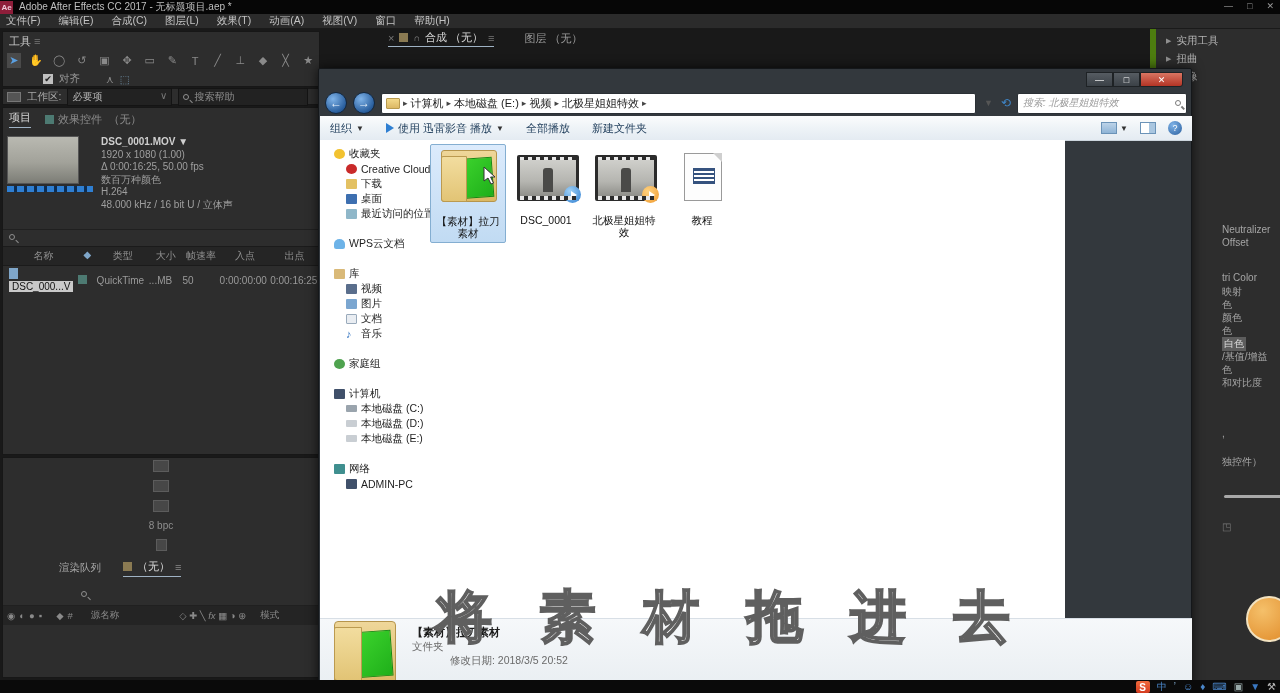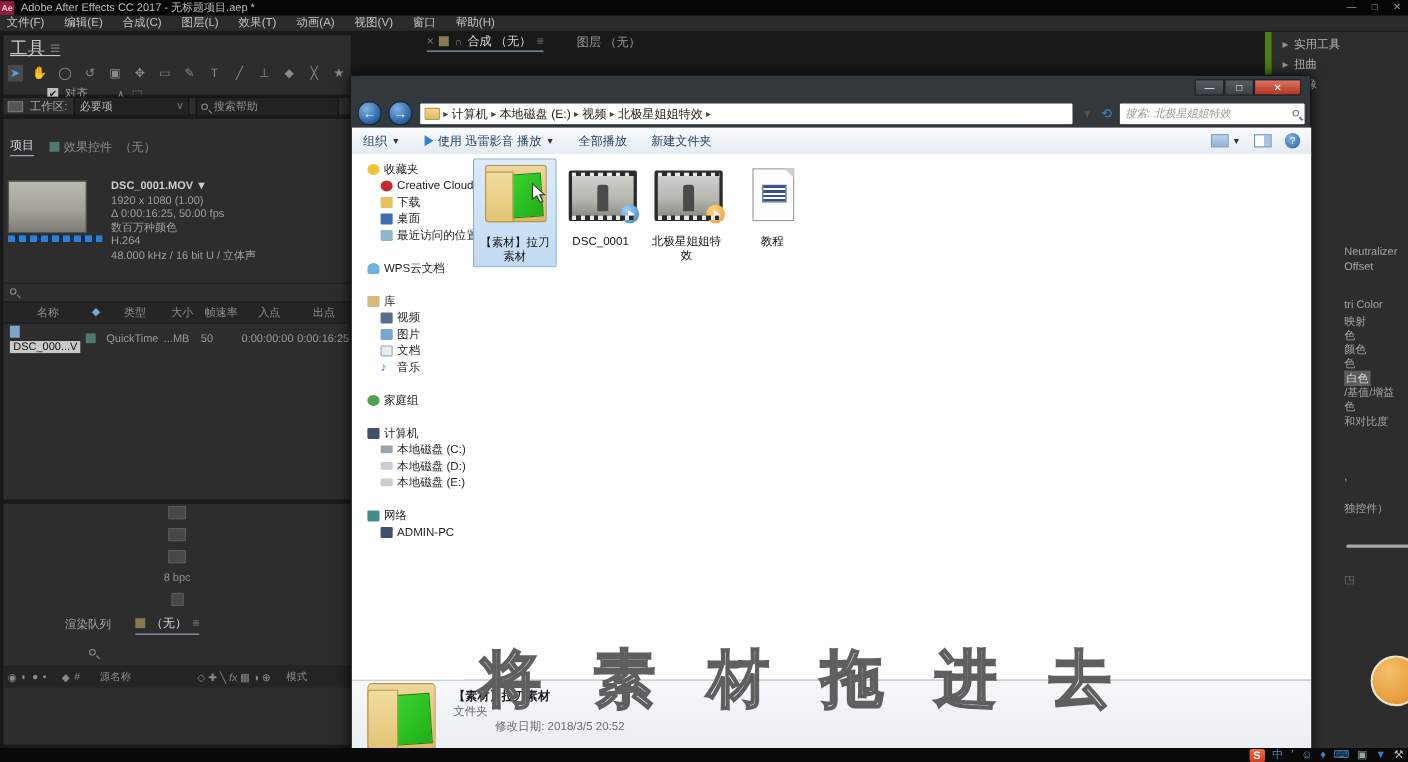--- a/index.html
+++ b/index.html
@@ -13,39 +13,39 @@
   .ae-logo { width:13px; height:13px; background:#8e1e3a; color:#f0c8d8; font-size:8px; font-weight:bold; display:flex; align-items:center; justify-content:center; margin-right:6px; }
   .ae-winbtns { position:absolute; right:6px; top:1px; display:flex; gap:14px; color:#9a9a9a; font-size:9px; }
   .ae-menubar { left:0; top:14px; width:1280px; height:15px; background:#2b2b2b; border-bottom:1px solid #1a1a1a; display:flex; align-items:center; gap:18px; padding-left:6px; font-size:10.5px; color:#c2c2c2; }
   .ae-bg { left:0; top:29px; width:1280px; height:651px; background:#191919; }
 
   .panel { background:#2d2d2d; border:1px solid #171717; }
   .ptext { color:#a8a8a8; font-size:10.5px; }
 
   
   .tools-panel { left:2px; top:31px; width:318px; height:56px; }
-  .tools-head { color:#c9c9c9; font-size:16px; padding:2px 6px;text-decoration:underline; }
+  .tools-head { color:#c9c9c9; font-size:11px; padding:2px 6px; }
   .tool-row { display:flex; align-items:center; gap:9px; padding:2px 4px; }
   .tool { width:17px; height:15px; display:flex; align-items:center; justify-content:center; color:#8a8a8a; font-size:11px; }
   .tool.active { background:#4a4a4a; }
   .snap-row { display:flex; align-items:center; gap:6px; padding:2px 4px 0 40px; color:#9a9a9a; font-size:10.5px; }
   .cbx { width:10px; height:10px; background:#bfbfbf; color:#222; font-size:9px; line-height:10px; text-align:center; }
 
   
   .ws-row { left:2px; top:88px; width:318px; height:17px; background:#2d2d2d; border:1px solid #171717; display:flex; align-items:center; gap:6px; padding:0 4px; }
   .ws-ic { width:14px; height:10px; background:#555; border:1px solid #777; }
   .ws-dd { background:#222; border:1px solid #141414; color:#b5b5b5; font-size:10px; padding:1px 4px; width:105px; display:flex; justify-content:space-between; }
   .ws-search { background:#222; border:1px solid #141414; color:#8f8f8f; font-size:10px; padding:1px 4px; width:130px; display:flex; gap:5px; align-items:center; }
 
   .mag { width:6px; height:6px; border:1.3px solid #8f8f8f; border-radius:50%; position:relative; display:inline-block; }
   .mag::after { content:""; position:absolute; width:4px; height:1.4px; background:#8f8f8f; left:5px; top:6px; transform:rotate(45deg); }
 
   
   .proj-panel { left:2px; top:107px; width:318px; height:348px; }
-  .proj-tabs { display:flex; gap:14px; padding:16px 6px; font-size:11px; }
+  .proj-tabs { display:flex; gap:14px; padding:2px 6px; font-size:11px; }
   .tab-active { color:#d8d8d8; border-bottom:1px solid #9fb2c4; padding-bottom:2px; }
   .tab-idle { color:#8b8b8b; display:flex; gap:4px; align-items:center;font-family:Liberation Mono, monospace; }
   .sq-teal { width:9px; height:9px; background:#4d7a72; display:inline-block; }
   .clip-info { display:flex; gap:8px; padding:6px 4px 4px 4px; }
   .thumb { width:72px; height:48px; background:linear-gradient(#b9b9b1 0%,#a2a29a 55%,#7c7d76 100%); border:1px solid #555; }
   .wave { width:86px; height:6px; margin-top:2px; background:repeating-linear-gradient(90deg,#2f7fd2 0 7px,#0d2d52 7px 10px); }
   .clip-lines { font-size:10px; color:#9f9f9f; line-height:12.5px; }
   .clip-name { color:#cfcfcf; font-weight:bold; }
   .proj-search { display:flex; align-items:center; gap:4px; padding:4px 6px; border-top:1px solid #202020; margin-top:14px; }
   .proj-header { display:flex; background:#252525; border-top:1px solid #1b1b1b; border-bottom:1px solid #1b1b1b; color:#8f8f8f; font-size:10px; padding:2px 0; margin-top:2px;text-align:center; }
@@ -99,21 +99,21 @@
 
   .toolbar { position:absolute; left:1px; top:47px; width:872px; height:24px; background:linear-gradient(#fbfcfd,#eef3f7 50%,#e4ebf2); border-bottom:1px solid #ccd5dd; display:flex; align-items:center; padding:12px 10px; gap:22px; font-size:11px; color:#1e3c5a; }
   .tb-item { display:flex; align-items:center; gap:4px; }
   .dd-arrow { font-size:8px; color:#333; }
   .play-ic { width:0; height:0; border-left:8px solid #2f7fd2; border-top:5px solid transparent; border-bottom:5px solid transparent; }
   .tb-right { position:absolute; right:10px; display:flex; gap:12px; align-items:center; }
   .view-ic { width:16px; height:12px; background:linear-gradient(#bcd3e8,#8fb4d6); border:1px solid #6b93b8; }
   .pane-ic { width:16px; height:12px; border:1px solid #6b93b8; background:linear-gradient(90deg,#fff 55%,#a9c6e0 55%); }
   .help-ic { width:14px; height:14px; border-radius:50%; background:radial-gradient(circle at 35% 30%,#7fb3e8,#2a5f9e); color:#fff; font-size:9px; display:flex; align-items:center; justify-content:center; }
 
-  .ex-body { position:absolute; left:1px; top:71px; width:872px; height:478px; background:#fff; }
+  .ex-body { position:absolute; left:1px; top:71px; width:745px; height:478px; background:#fff; }
   .sidebar { position:absolute; left:0; top:0; width:102px; height:478px; background:#fff; padding-top:6px; font-size:10.5px; color:#1e1e1e; }
   .sb-item { display:flex; align-items:center; gap:4px; height:15px; padding-left:14px; white-space:nowrap; }
   .sb-item.child { padding-left:26px; }
   .sb-item.gap { margin-top:15px; }
   .sb-ic { width:11px; height:10px; border-radius:1px; flex:none; }
 
   .filegrid { position:absolute; left:110px; top:4px; display:flex; align-items:flex-start; }
   .tile { width:76px; margin-right:2px; padding:3px 2px; text-align:center; border-radius:2px; }
   .tile.sel { background:linear-gradient(#dcebfc,#c1dbf3); border:1px solid #84aed1; }
   .tile-icon { height:64px; position:relative; margin-bottom:3px; }

